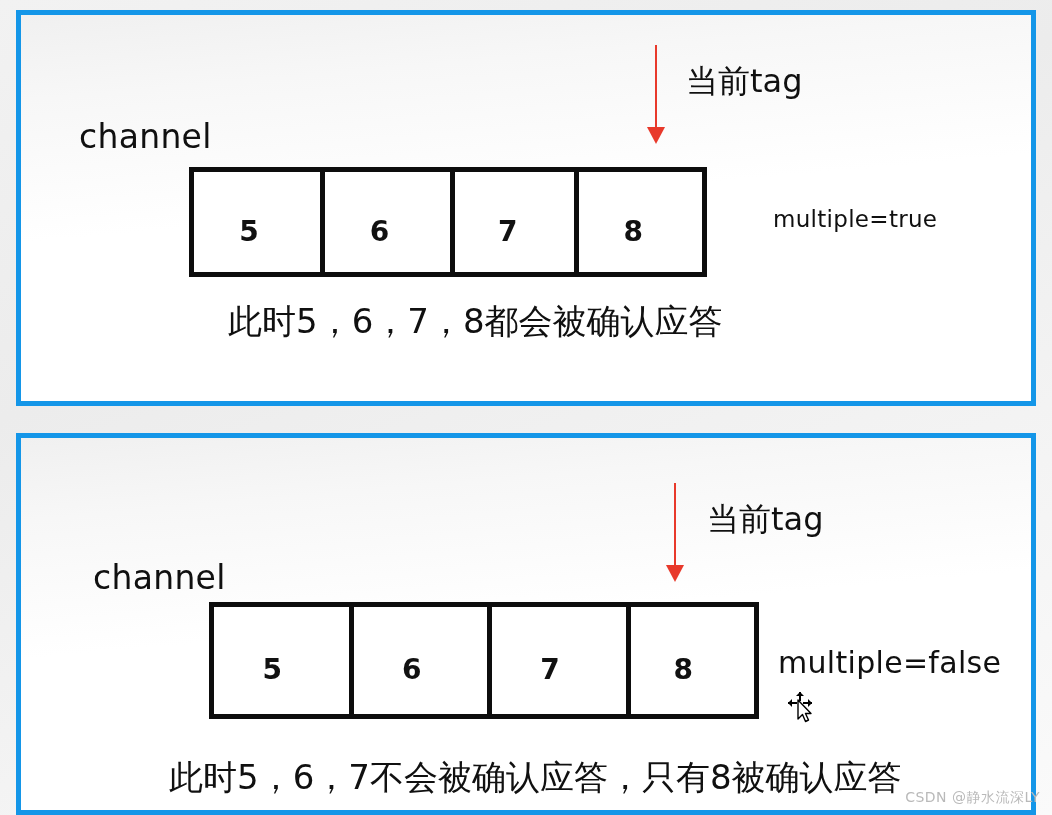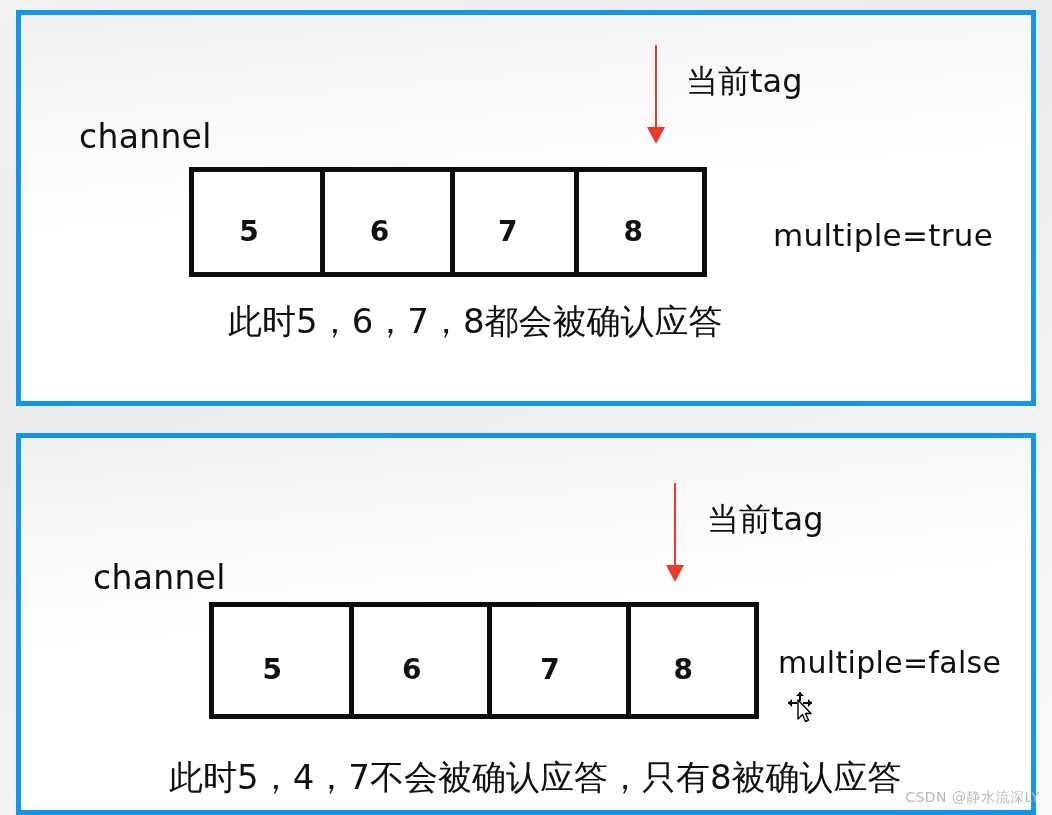--- a/index.html
+++ b/index.html
@@ -149,21 +149,21 @@
         <span class="cell-value">6</span>
       </div>
       <div class="cell" style="width:130px;">
         <span class="cell-value">7</span>
       </div>
       <div class="cell" style="width:129px;">
         <span class="cell-value">8</span>
       </div>
     </div>
 
-    <span class="txt label-latin" style="left:752px; top:193px; font-size:31px;margin-top:12px;">multiple=true</span>
+    <span class="txt label-latin" style="left:752px; top:193px; font-size:23px;">multiple=true</span>
 
     <span class="txt label-cjk" style="left:207px; top:289px; font-size:34px;">此时5，6，7，8都会被确认应答</span>
   </div>
 
   <div class="panel" id="panel-bottom">
 
     <div class="arrow" style="left:643px; top:45px; height:99px;">
       <div class="shaft" style="height:82px;"></div>
       <div class="head" style="top:82px;"></div>
     </div>
@@ -182,21 +182,21 @@
       <div class="cell" style="width:139px;">
         <span class="cell-value">7</span>
       </div>
       <div class="cell" style="width:118px;">
         <span class="cell-value">8</span>
       </div>
     </div>
 
     <span class="txt label-latin" style="left:757px; top:210px; font-size:30px;">multiple=false</span>
 
-    <span class="txt label-cjk" style="left:148px; top:322px; font-size:34px;">此时5，4，7不会被确认应答，只有8被确认应答</span>
+    <span class="txt label-cjk" style="left:148px; top:322px; font-size:34px;">此时5，6，7不会被确认应答，只有8被确认应答</span>
   </div>
 
   <div id="cursor">
     <svg width="30" height="32" viewBox="0 0 30 32" xmlns="http://www.w3.org/2000/svg">
 
       <g fill="#000000">
         <rect x="11" y="0" width="2" height="9"></rect>
         <polygon points="12,0 8,4 16,4"></polygon>
         <rect x="0" y="10" width="9" height="2"></rect>
         <polygon points="0,11 4,7 4,15"></polygon>

